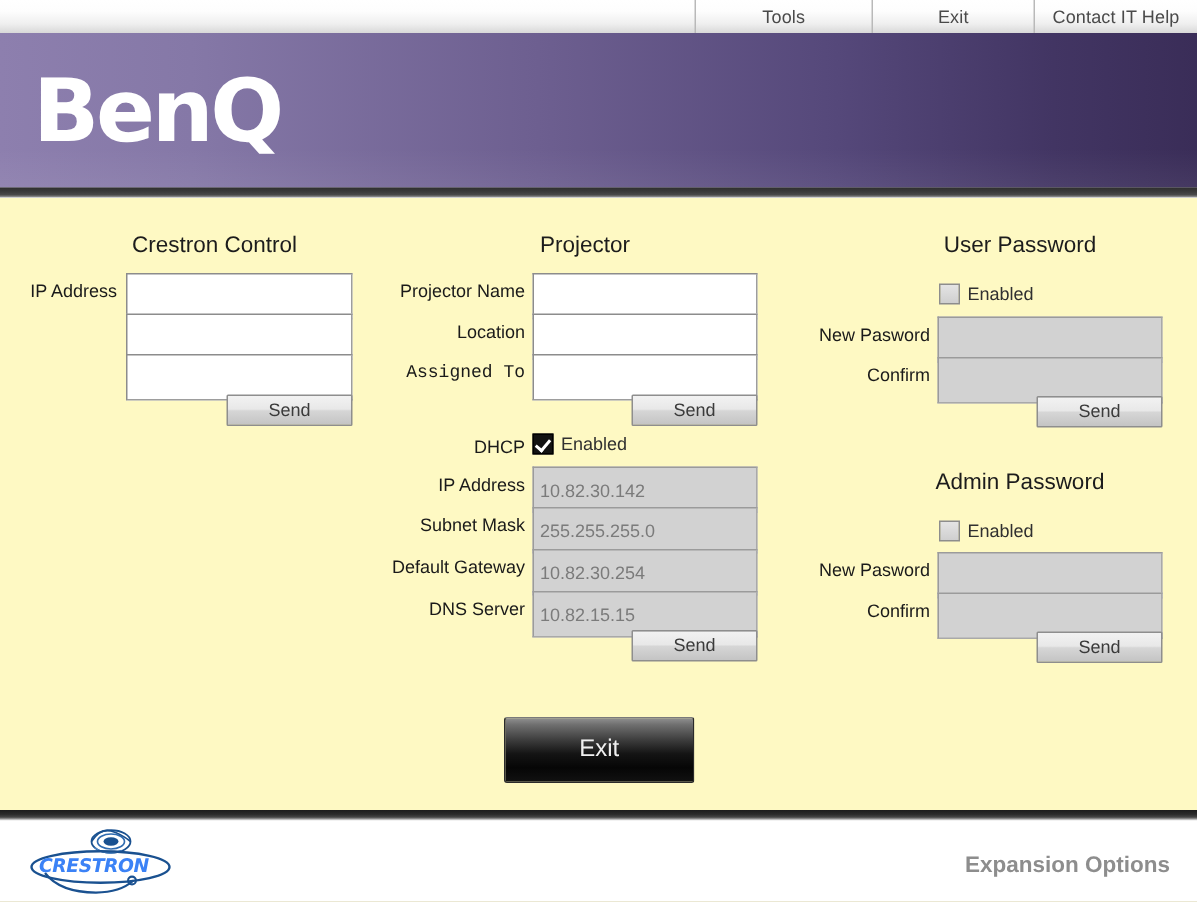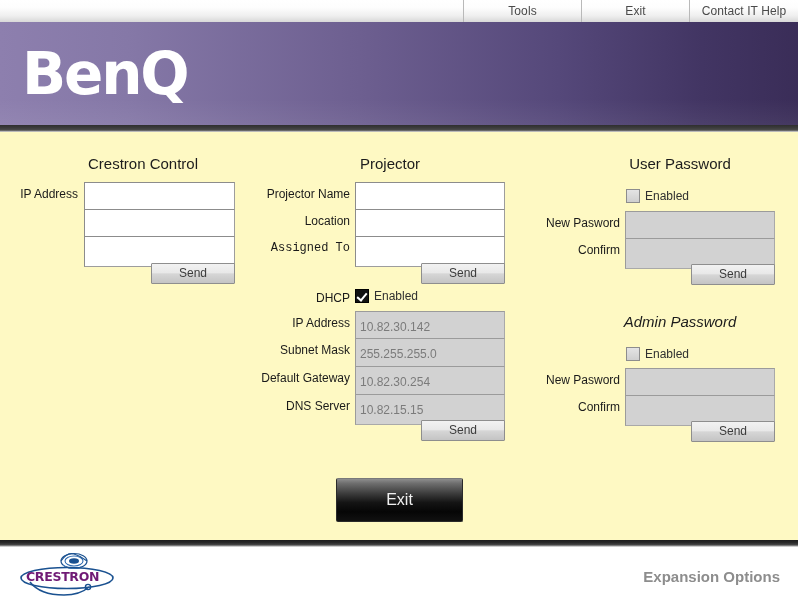--- a/index.html
+++ b/index.html
@@ -231,21 +231,22 @@
     width: 110px;
     height: 45px;
   }
   .crestron-text {
     position: absolute;
     left: 8px;
     top: 17px;
     font-family: "DejaVu Sans", sans-serif;
     font-size: 12.5px;
     font-weight: bold;
-    color: #701a75;
+    font-style: italic;
+    color: #3b82f6;
     letter-spacing: -0.3px;
     white-space: nowrap;
   }
   .expansion-options {
     position: absolute;
     right: 18px;
     top: 21px;
     font-size: 15px;
     font-weight: bold;
     color: #8d8d8d;
@@ -330,21 +331,21 @@
     </div>
 
     <div class="field-label" style="left:508px; top:84px; width:112px;">New Pasword</div>
     <input class="txt disabled" style="left: 625px; top: 79px; width: 150px;" type="password" readonly="" value="">
 
     <div class="field-label" style="left:508px; top:111px; width:112px;">Confirm</div>
     <input class="txt disabled" style="left: 625px; top: 106px; width: 150px;" type="password" readonly="" value="">
 
     <button class="btn-send" style="left:691px; top:132px;">Send</button>
 
-    <div class="col-title" style="left:585px; top:181px; width:190px;font-style:italic;">Admin Password</div>
+    <div class="col-title" style="left:585px; top:181px; width:190px;">Admin Password</div>
 
     <div class="chk-row" style="left:626px; top:215px;">
       <span class="chkbox"></span>
       <span class="chk-label">Enabled</span>
     </div>
 
     <div class="field-label" style="left:508px; top:241px; width:112px;">New Pasword</div>
     <input class="txt disabled" style="left: 625px; top: 236px; width: 150px;" type="password" readonly="" value="">
 
     <div class="field-label" style="left:508px; top:268px; width:112px;">Confirm</div>

